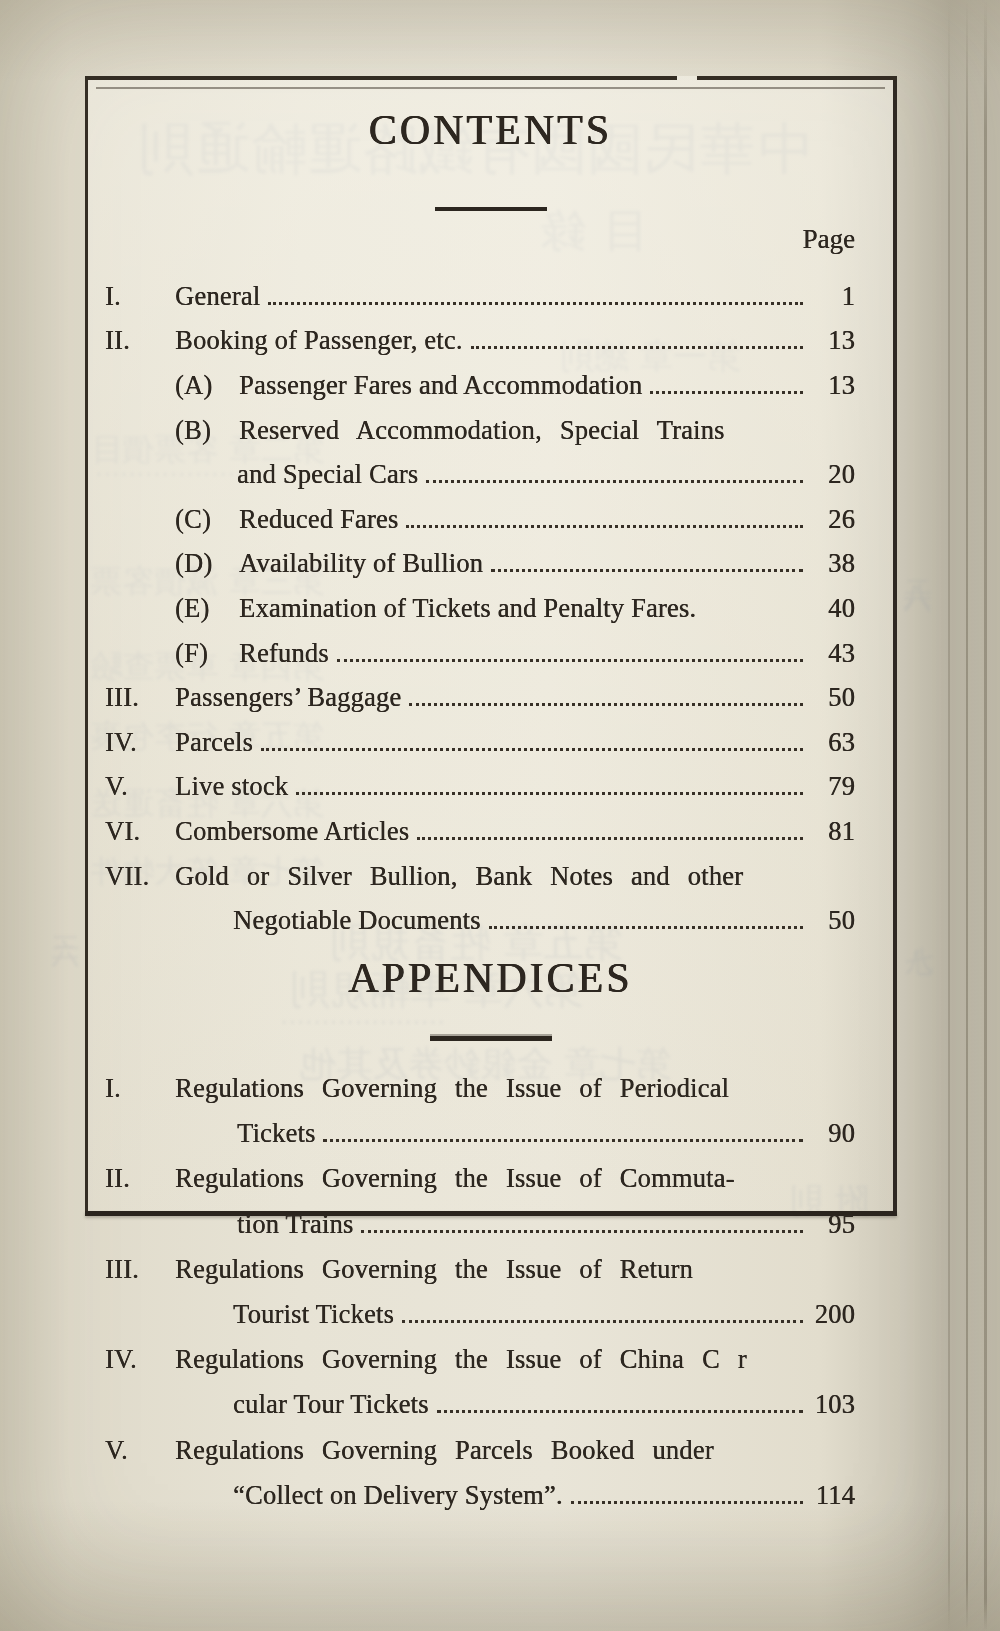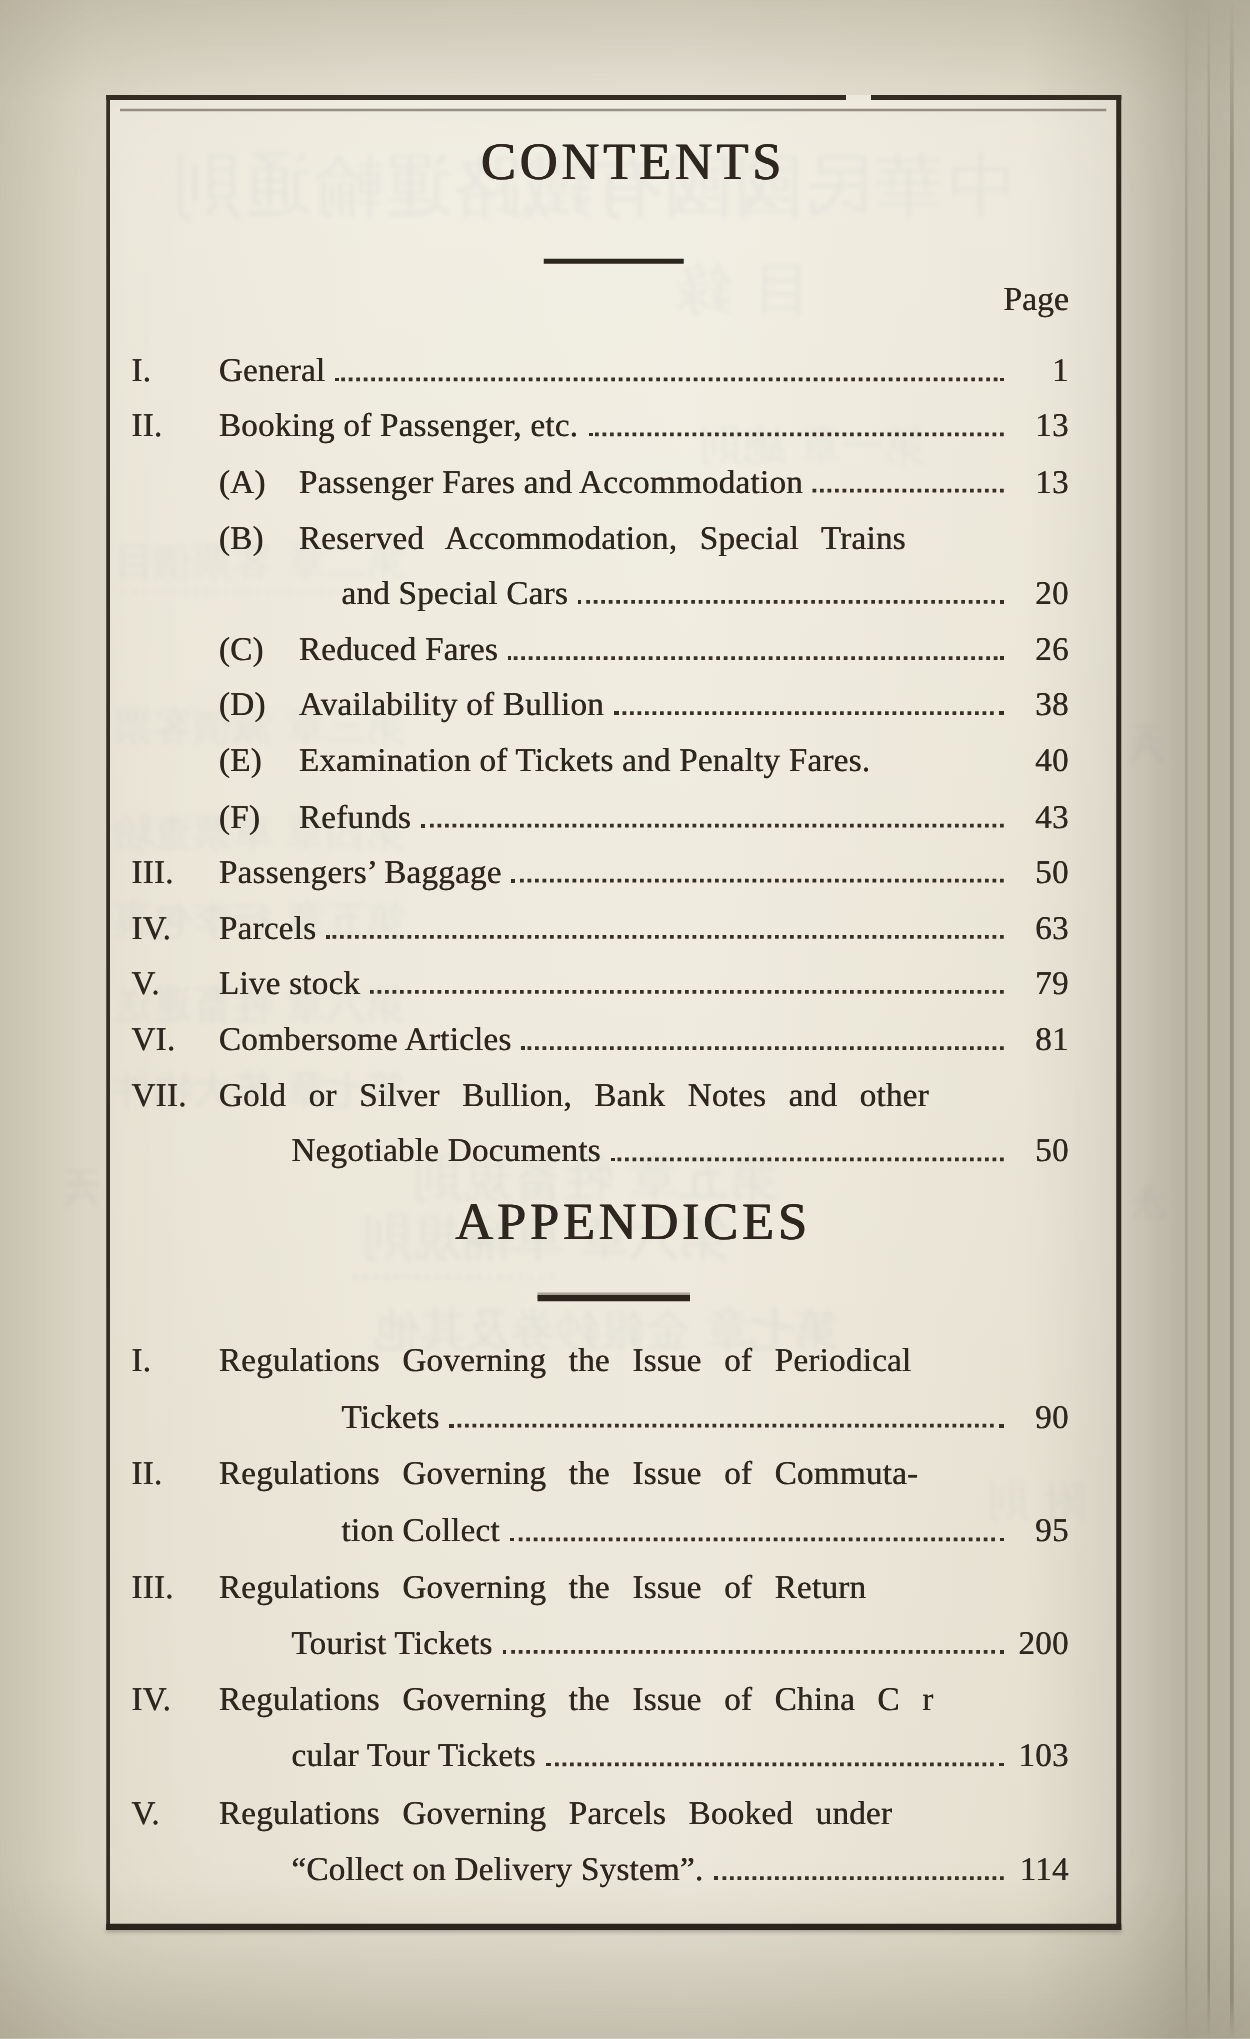--- a/index.html
+++ b/index.html
@@ -12,24 +12,24 @@
   }
   .vignette{position:absolute;inset:0;pointer-events:none;
     box-shadow:inset 0 0 140px rgba(95,85,62,.22);}
   
   #bleed-layer{position:absolute;inset:0;pointer-events:none;}
   .ghost{position:absolute;color:var(--ghost,#8b95a4);opacity:.14;filter:blur(1.6px);
     white-space:nowrap;font-family:"DejaVu Sans",sans-serif;}
   .ghost.mir{transform:scaleX(-1);}
   .ghost.vert{writing-mode:vertical-rl;}
   
-  #frame{position:absolute;left:85px;top:76px;width:812px;height:1468px;
+  #frame{position:absolute;left:85px;top:76px;width:812px;height:1140px;
     border-left:3px solid #352e25;border-right:4px solid #2f2922;
     background:linear-gradient(180deg, rgba(255,253,245,.40), rgba(255,252,240,.22) 60%, rgba(250,246,232,.10));
-    box-sizing:border-box;padding-left:16px;}
+    box-sizing:border-box;}
   .bt-outer{position:absolute;top:0;left:-3px;right:-4px;height:4px;
     background:linear-gradient(90deg,#332c23 0,#332c23 592px,rgba(51,44,35,0) 592px,rgba(51,44,35,0) 612px,#332c23 612px,#332c23 100%);}
   .bt-inner{position:absolute;top:11px;left:8px;right:8px;height:2px;background:rgba(62,54,43,.50);}
   .bb{position:absolute;bottom:0;left:-3px;right:-4px;height:5px;background:#2a241d;
     box-shadow:0 2px 3px rgba(40,34,24,.25);}
   
   .big-heading{position:absolute;width:100%;text-align:center;color:var(--ink,#2d2720);
     font-size:42px;letter-spacing:3px;
     text-shadow:.4px 0 currentColor,-.4px 0 currentColor;}
   #contents-title{top:30px;}
@@ -43,21 +43,21 @@
   .rows{position:absolute;left:17px;right:38px;display:flex;flex-direction:column;}
   #contents-rows{top:198px;}
   #appendix-rows{top:990px;}
   .row{display:flex;align-items:center;font-size:26.5px;color:var(--ink,#2d2720);
     text-shadow:.35px 0 currentColor;letter-spacing:.2px;white-space:nowrap;}
   #contents-rows .row{height:44.6px;}
   #appendix-rows .row{height:45.2px;}
   .lbl{flex:none;width:70px;}
   .sublbl{flex:none;width:64px;}
   .ind2{margin-left:58px;}
-  .ind3{margin-left:98px;}
+  .ind3{margin-left:62px;}
   .title{flex:none;}
   .row.nopage .title{word-spacing:.42em;}
   .leader{flex:1 1 auto;height:0;margin:0 6px 0 8px;position:relative;top:7px;}
   .leader.dotted{border-bottom:3.4px dotted #373027;}
   .page-num{flex:none;min-width:46px;text-align:right;}
   
   .edge{position:absolute;top:0;bottom:0;pointer-events:none;}
   .edge.e1{left:948px;width:2px;background:linear-gradient(180deg,rgba(0,0,0,0) 0,rgba(120,112,94,.35) 12%,rgba(120,112,94,.35) 96%,rgba(0,0,0,0));}
   .edge.e2{left:966px;width:2px;background:linear-gradient(180deg,rgba(0,0,0,0) 0,rgba(110,102,84,.45) 10%,rgba(110,102,84,.45) 97%,rgba(0,0,0,0));}
   .edge.e3{left:984px;width:3px;background:linear-gradient(180deg,rgba(0,0,0,0) 0,rgba(100,92,74,.40) 8%,rgba(100,92,74,.40) 98%,rgba(0,0,0,0));}
@@ -206,21 +206,21 @@
         <span class="title ind3">Tickets</span>
         <span class="leader dotted"></span>
         <span class="page-num">90</span>
       </div>
       <div class="row nopage">
         <span class="lbl">II.</span>
         <span class="title">Regulations Governing the Issue of Commuta-</span>
       </div>
       <div class="row">
         <span class="lbl"></span>
-        <span class="title ind3">tion Collect</span>
+        <span class="title ind3">tion Trains</span>
         <span class="leader dotted"></span>
         <span class="page-num">95</span>
       </div>
       <div class="row nopage">
         <span class="lbl">III.</span>
         <span class="title">Regulations Governing the Issue of Return</span>
       </div>
       <div class="row">
         <span class="lbl"></span>
         <span class="title ind2">Tourist Tickets</span>

